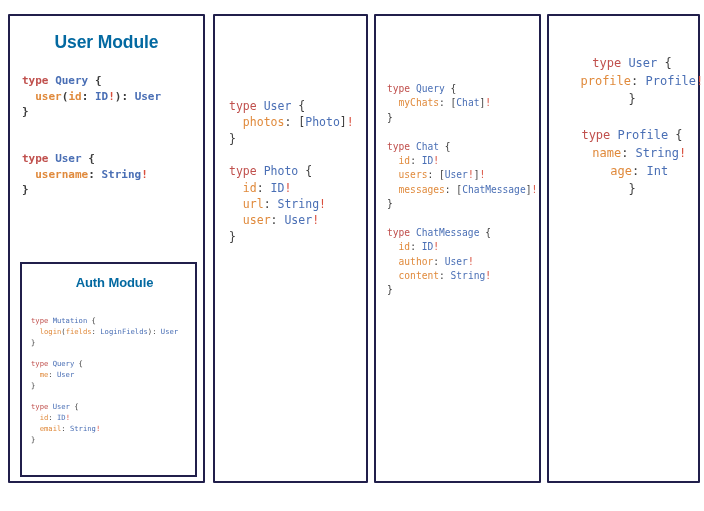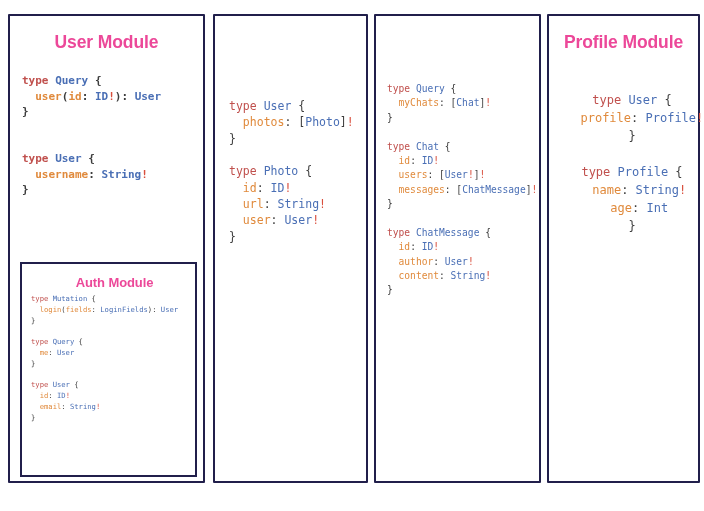--- a/index.html
+++ b/index.html
@@ -26,21 +26,21 @@
     position: absolute;
     box-sizing: border-box;
     background: #ffffff;
     border: 2px solid #211f4b;
     border-radius: 1px;
   }
 
   .module-title {
     text-align: center;
     font-weight: bold;
-    color: #ec4899;
+    color: #0369a1;
     letter-spacing: -0.1px;
     font-family: "Liberation Sans", sans-serif;
   }
 
   .code-block {
     font-family: "DejaVu Sans Mono", "Liberation Mono", monospace;
     white-space: pre;
     line-height: 1.42;
     color: #333333;
   }
@@ -68,21 +68,21 @@
   #card-auth {
     position: absolute;
     box-sizing: border-box;
     left: 10px; top: 246px; width: 177px; height: 215px;
     background: #ffffff;
     border: 2px solid #211f4b;
   }
   #card-auth .module-title { font-size: 13px; margin-top: 11px; margin-left: 12px; }
   #auth-code {
     font-size: 7.2px;
-    margin: 4px 0 0 9px;
+    margin: 26px 0 0 9px;
     line-height: 1.5;
   }
 
   
   #card-gallery {
     left: 213px; top: 14px; width: 155px; height: 469px;
   }
   #card-gallery .module-title { font-size: 17.5px; margin-top: 16px; }
   #gallery-code {
     font-size: 11.5px;
@@ -169,21 +169,20 @@
 <span class="t-pun">}</span>
 
 <span class="t-kw">type</span> <span class="t-name">ChatMessage</span> <span class="t-pun">{</span><span class="t-pun"></span>
   <span class="t-fld">id</span><span class="t-pun">:</span> <span class="t-typ">ID</span><span class="t-bang">!</span>
   <span class="t-fld">author</span><span class="t-pun">:</span> <span class="t-typ">User</span><span class="t-bang">!</span>
   <span class="t-fld">content</span><span class="t-pun">:</span> <span class="t-typ">String</span><span class="t-bang">!</span>
 <span class="t-pun">}</span></pre>
   </div>
 
   <div class="module-card" id="card-profile">
-    <div class="module-title">Profile Module</div>
     <pre class="code-block" id="profile-code"><span class="t-kw">type</span> <span class="t-name">User</span> <span class="t-pun">{</span><span class="t-pun"></span>
   <span class="t-fld">profile</span><span class="t-pun">:</span> <span class="t-typ">Profile</span><span class="t-bang">!</span>
 <span class="t-pun">}</span>
 
 <span class="t-kw">type</span> <span class="t-name">Profile</span> <span class="t-pun">{</span><span class="t-pun"></span>
   <span class="t-fld">name</span><span class="t-pun">:</span> <span class="t-typ">String</span><span class="t-bang">!</span>
   <span class="t-fld">age</span><span class="t-pun">:</span> <span class="t-typ">Int</span>
 <span class="t-pun">}</span></pre>
   </div>
 

